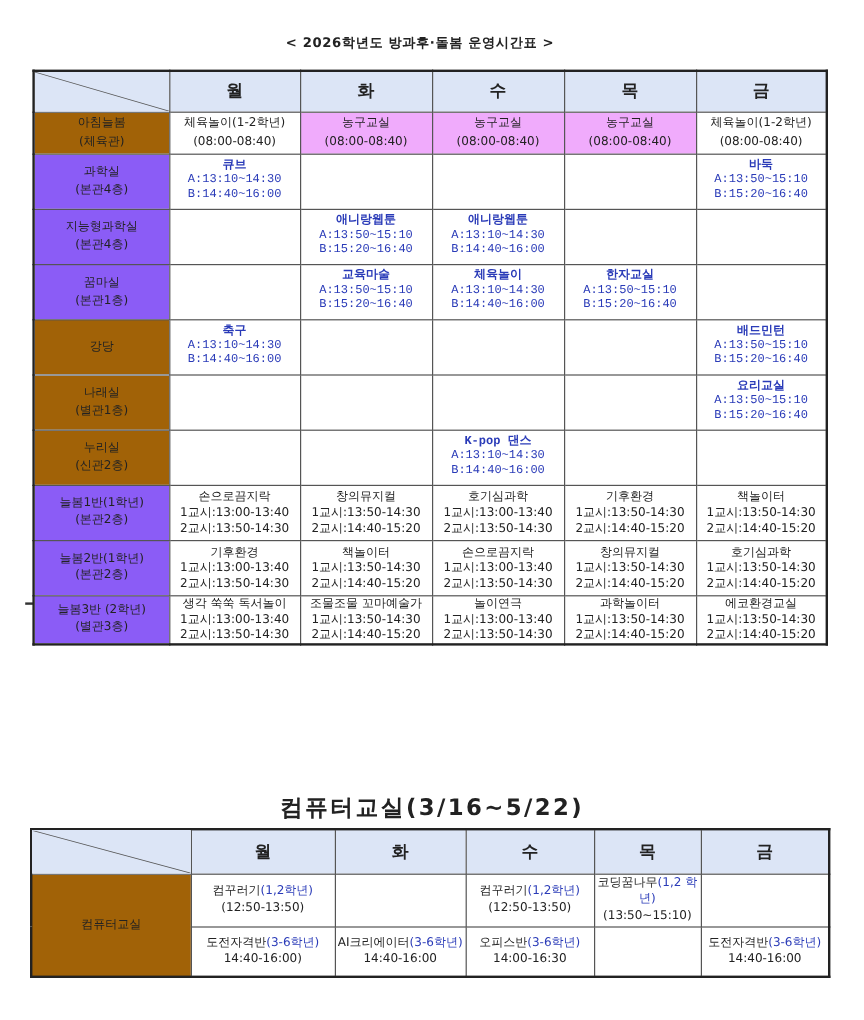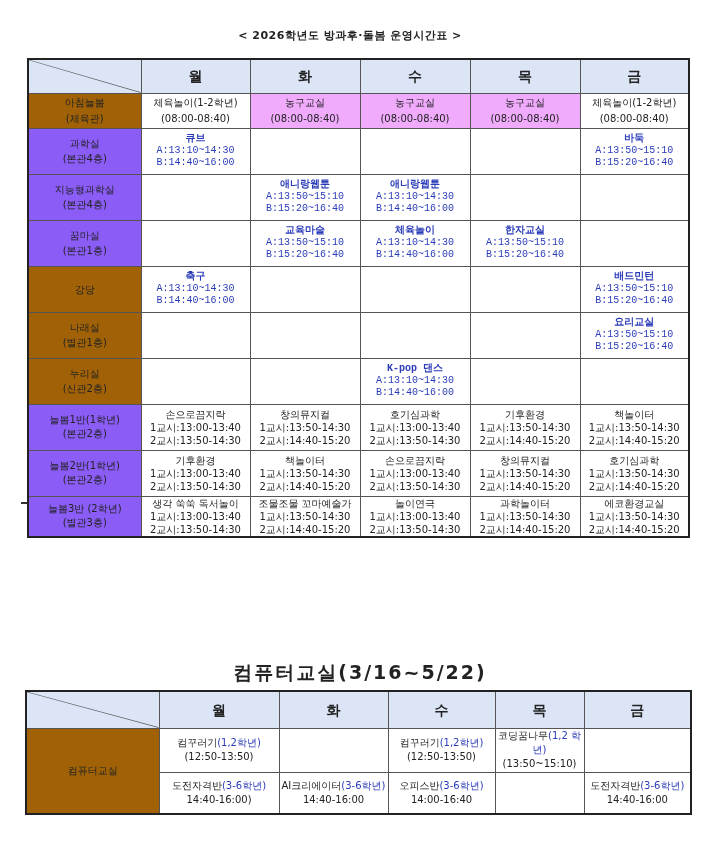--- a/index.html
+++ b/index.html
@@ -337,21 +337,21 @@
         <td style="line-height:14px">
           <span class="sub"><span>도전자격반</span><span class="blue">(3-6학년)</span></span>
           <span class="sub">14:40-16:00)</span>
         </td>
         <td style="line-height:14px">
           <span class="sub"><span>AI크리에이터</span><span class="blue">(3-6학년)</span></span>
           <span class="sub">14:40-16:00</span>
         </td>
         <td style="line-height:14px">
           <span class="sub"><span>오피스반</span><span class="blue">(3-6학년)</span></span>
-          <span class="sub">14:00-16:40</span>
+          <span class="sub">14:00-16:30</span>
         </td>
         <td style="line-height:14px"></td>
         <td style="line-height:14px">
           <span class="sub"><span>도전자격반</span><span class="blue">(3-6학년)</span></span>
           <span class="sub">14:40-16:00</span>
         </td>
       </tr>
     </tbody>
 </table>
 

